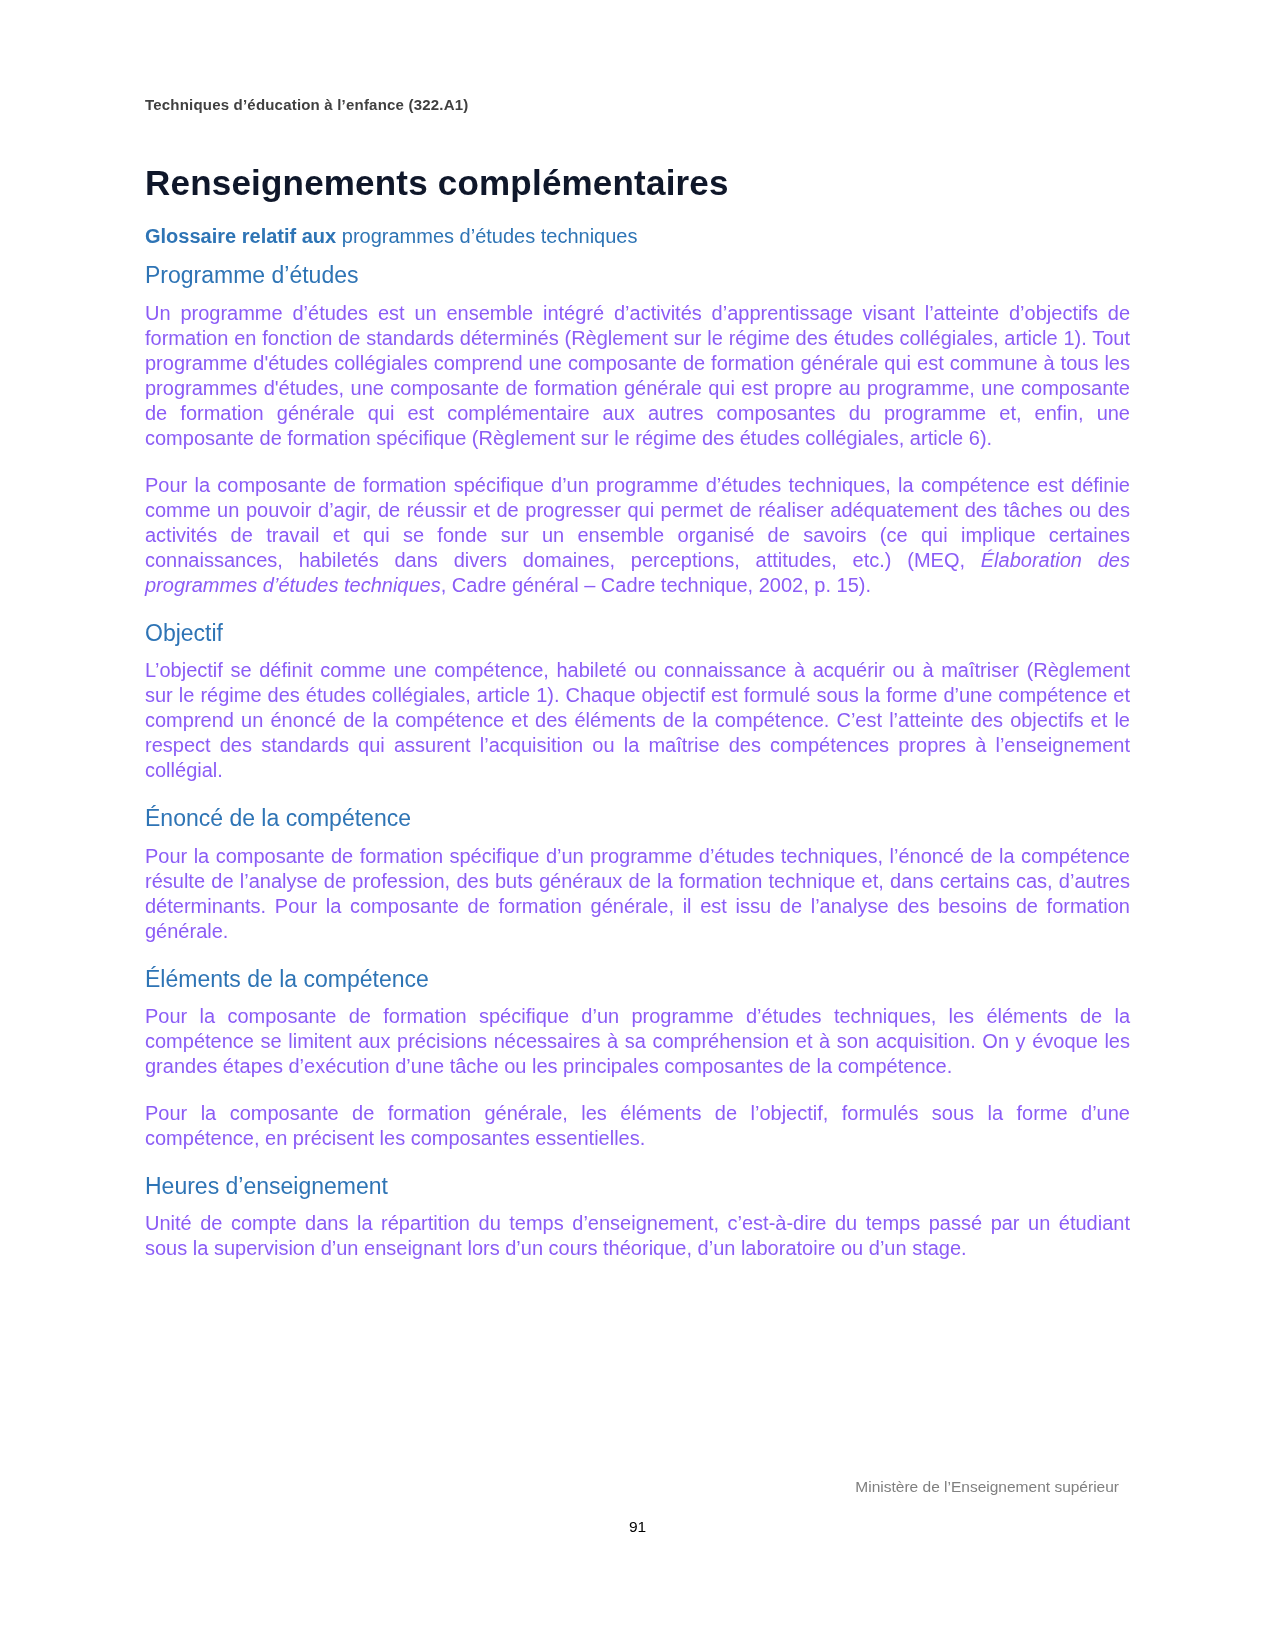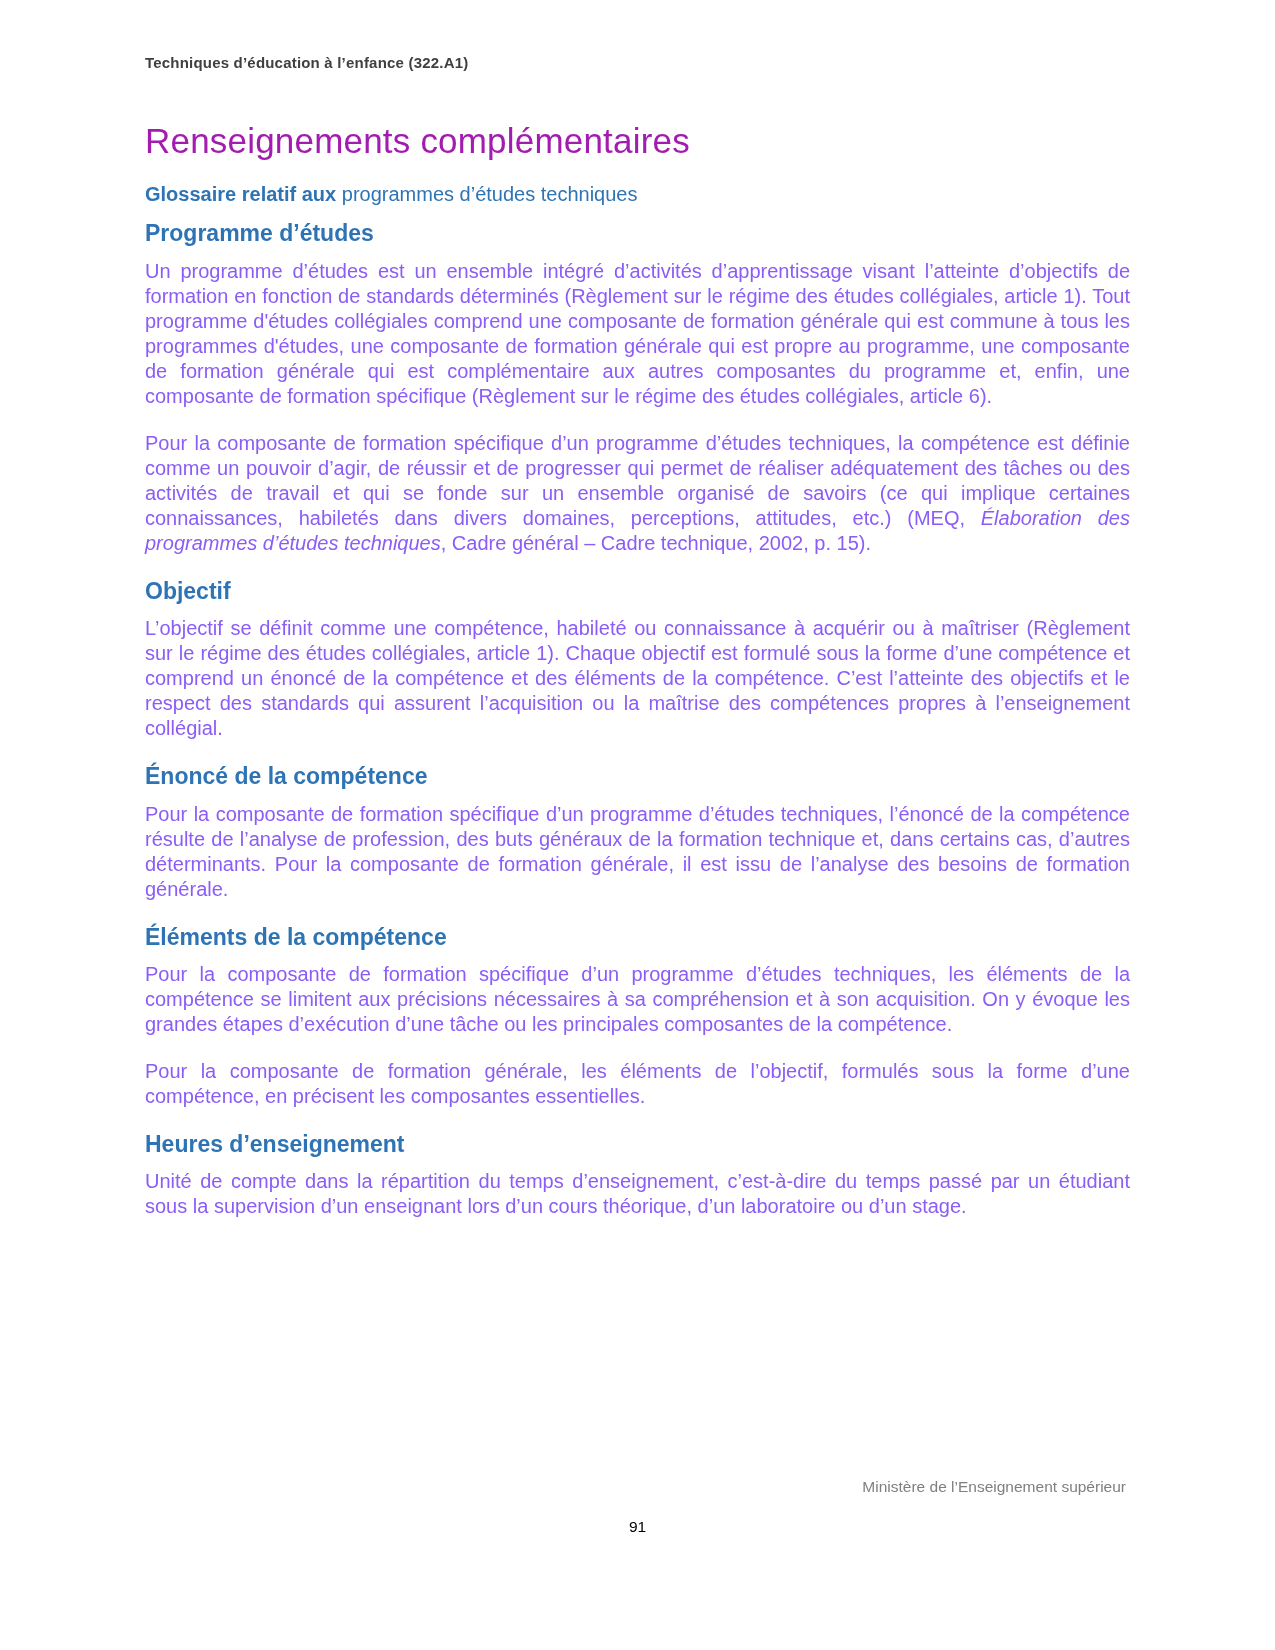--- a/index.html
+++ b/index.html
@@ -14,52 +14,52 @@
     background: #ffffff;
     overflow: hidden;
     font-family: "Liberation Sans", sans-serif;
     color: #1a1a1a;
   }
   .content {
     position: absolute;
     left: 145px;
     top: 0;
     width: 985px;
-    padding-top: 54px;
+    padding-top: 96px;
   }
   .running-header {
     font-size: 15px;
     font-weight: 700;
     color: #404040;
     letter-spacing: 0.2px;
   }
   h1.doc-title {
     margin: 50px 0 0 0;
     font-size: 35px;
     line-height: 1.15;
-    font-weight: 400;
-    color: #a21caf;
+    font-weight: 700;
+    color: #0f172a;
     letter-spacing: 0.2px;
   }
   h2.glossary-title {
     margin: 22px 0 14px 0;
     font-size: 20px;
     line-height: 1.15;
     color: #2e74b5;
     font-weight: 400;
   }
   h2.glossary-title .gt-bold {
     font-weight: 700;
   }
   h3.sub {
     margin: 6px 0 12px 0;
     font-size: 23px;
     line-height: 1.15;
     color: #2e74b5;
-    font-weight: 700;
+    font-weight: 400;
   }
   p.body-text {
     margin: 0 0 22px 0;
     font-size: 20px;
     line-height: 25px;
     text-align: justify;
     color: #8b5cf6;
   }
   p.body-text em {
     font-style: italic;
@@ -77,21 +77,21 @@
   }
   .page-number {
     position: absolute;
     left: 50%;
     transform: translateX(-50%);
     color: #000000;
     margin-top: 40px;
   }
   .ministry {
     position: absolute;
-    right: 4px;
+    right: 11px;
     color: #7f7f7f;
   }
 </style>
 </head>
 <body>
 
 <div class="page">
   <div class="content">
 
     <div class="running-header">Techniques d’éducation à l’enfance (322.A1)</div>

